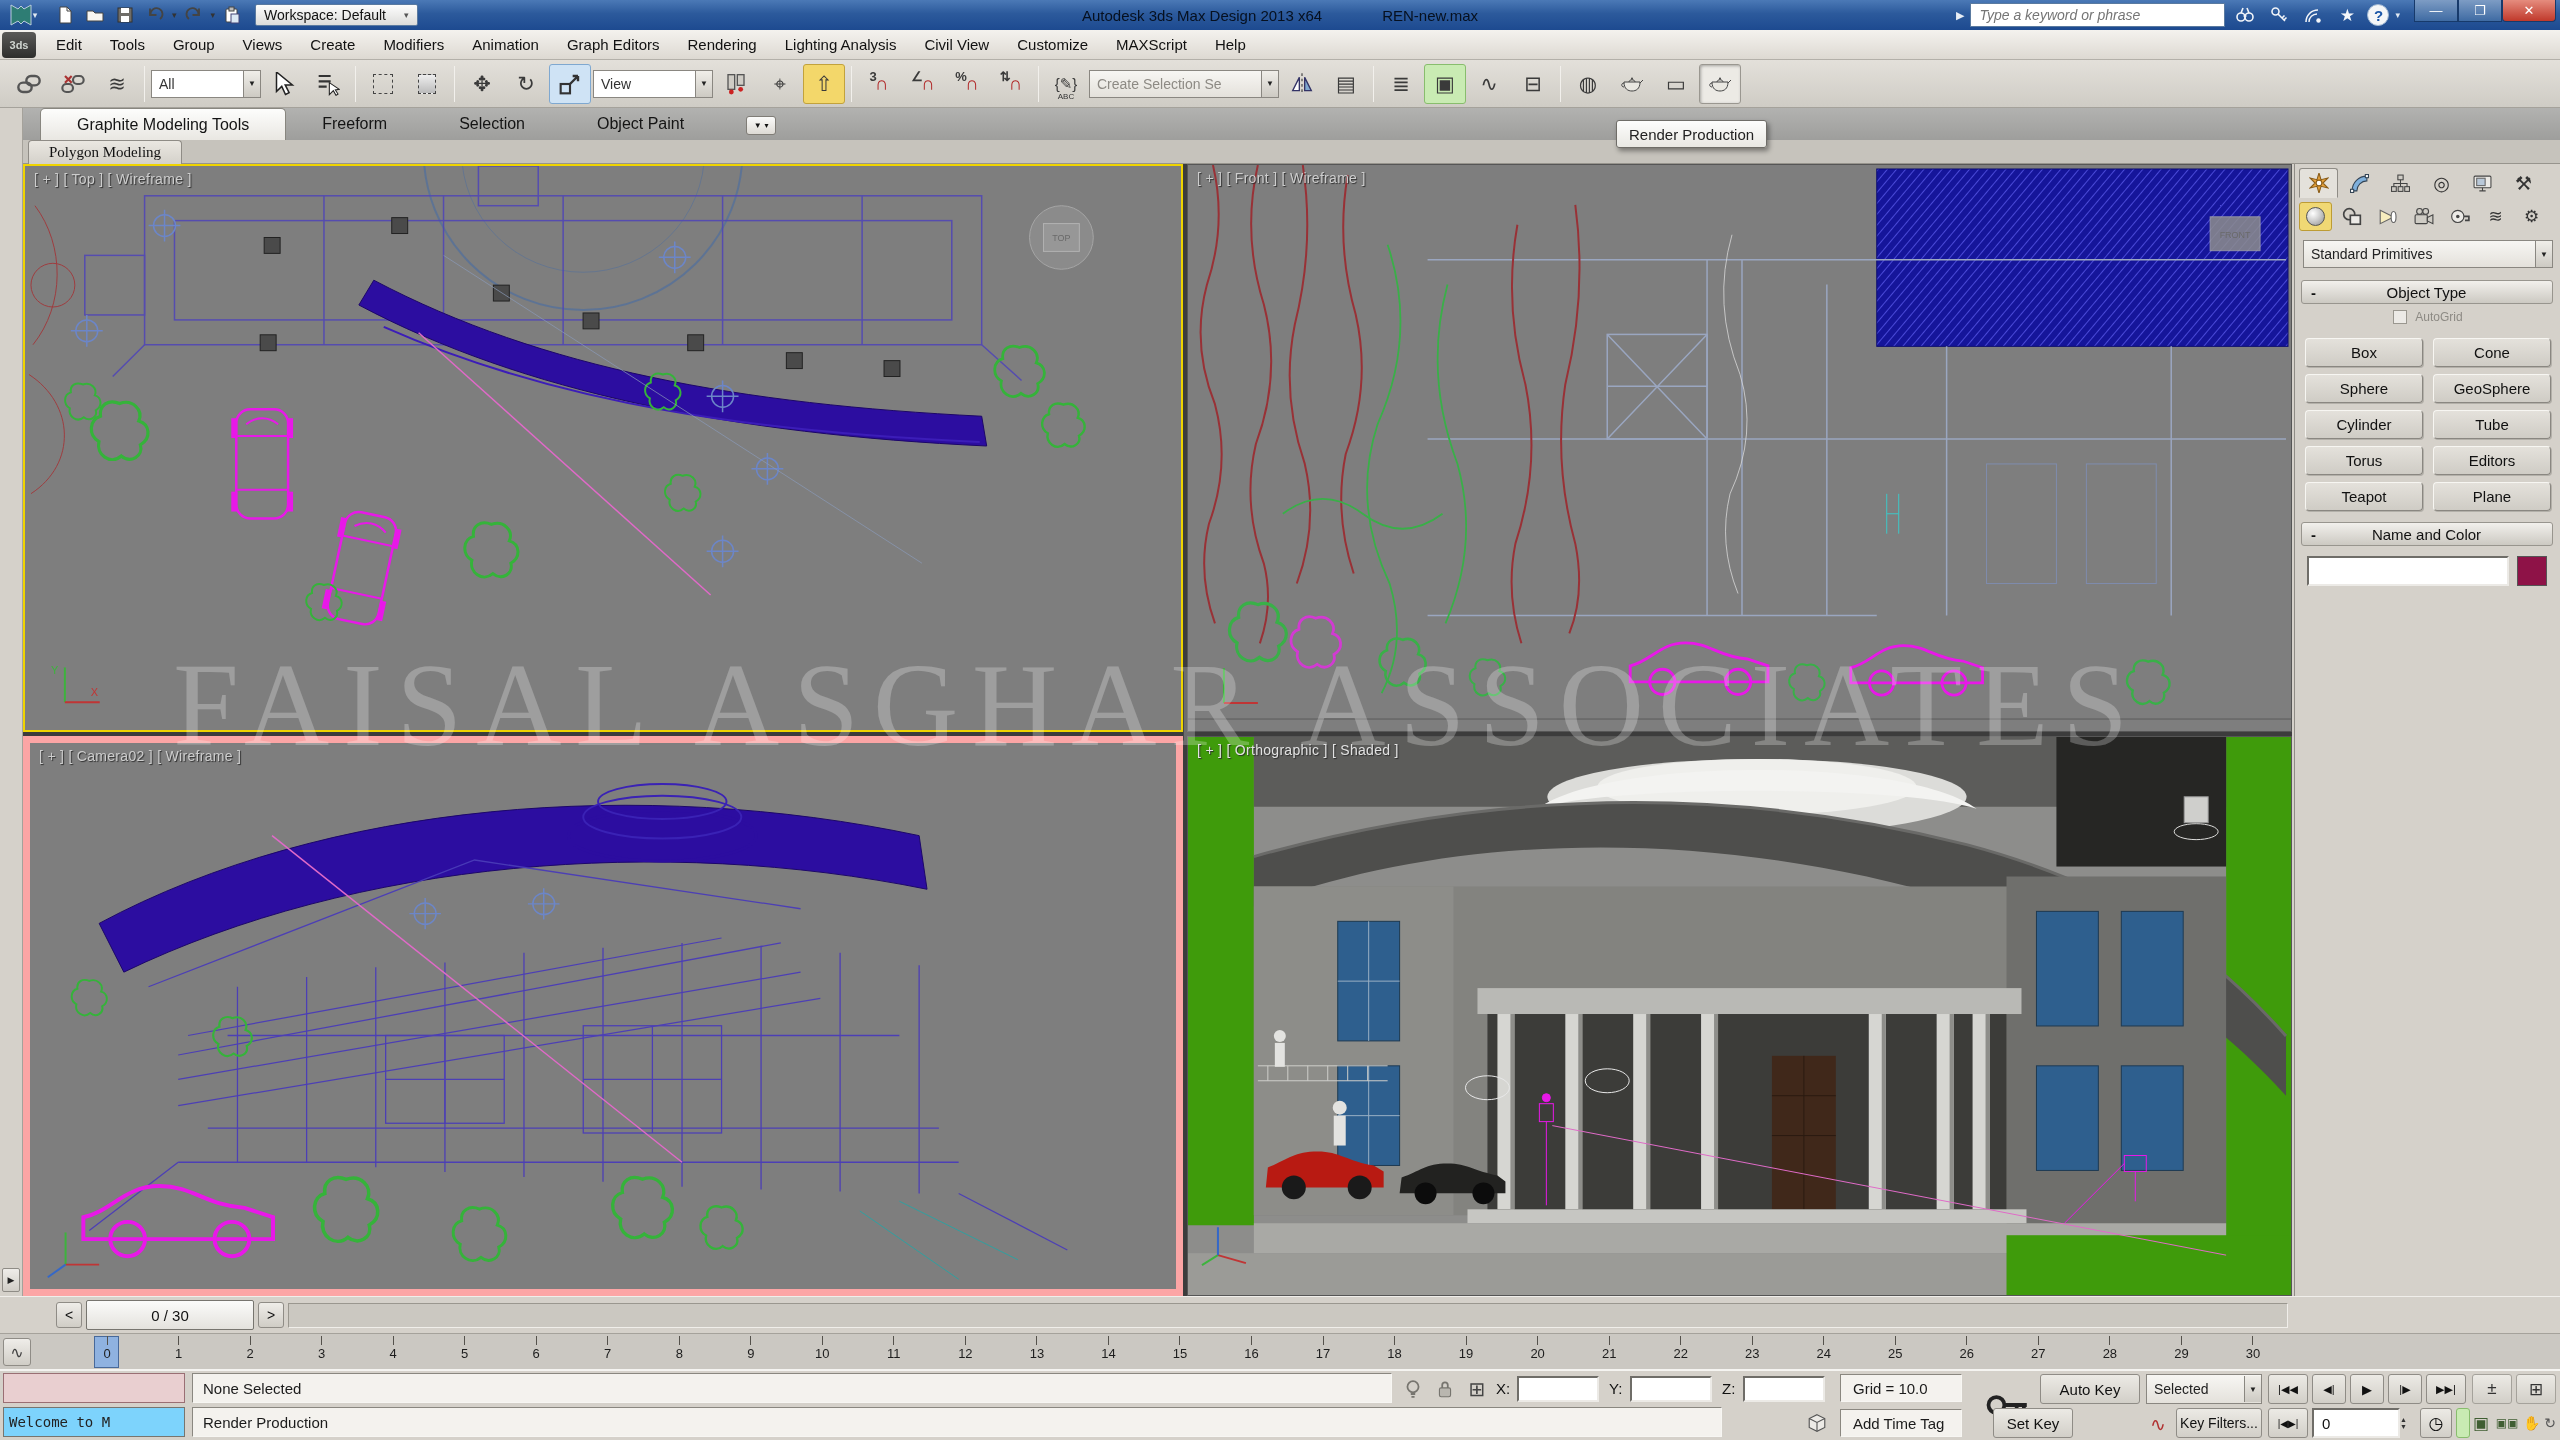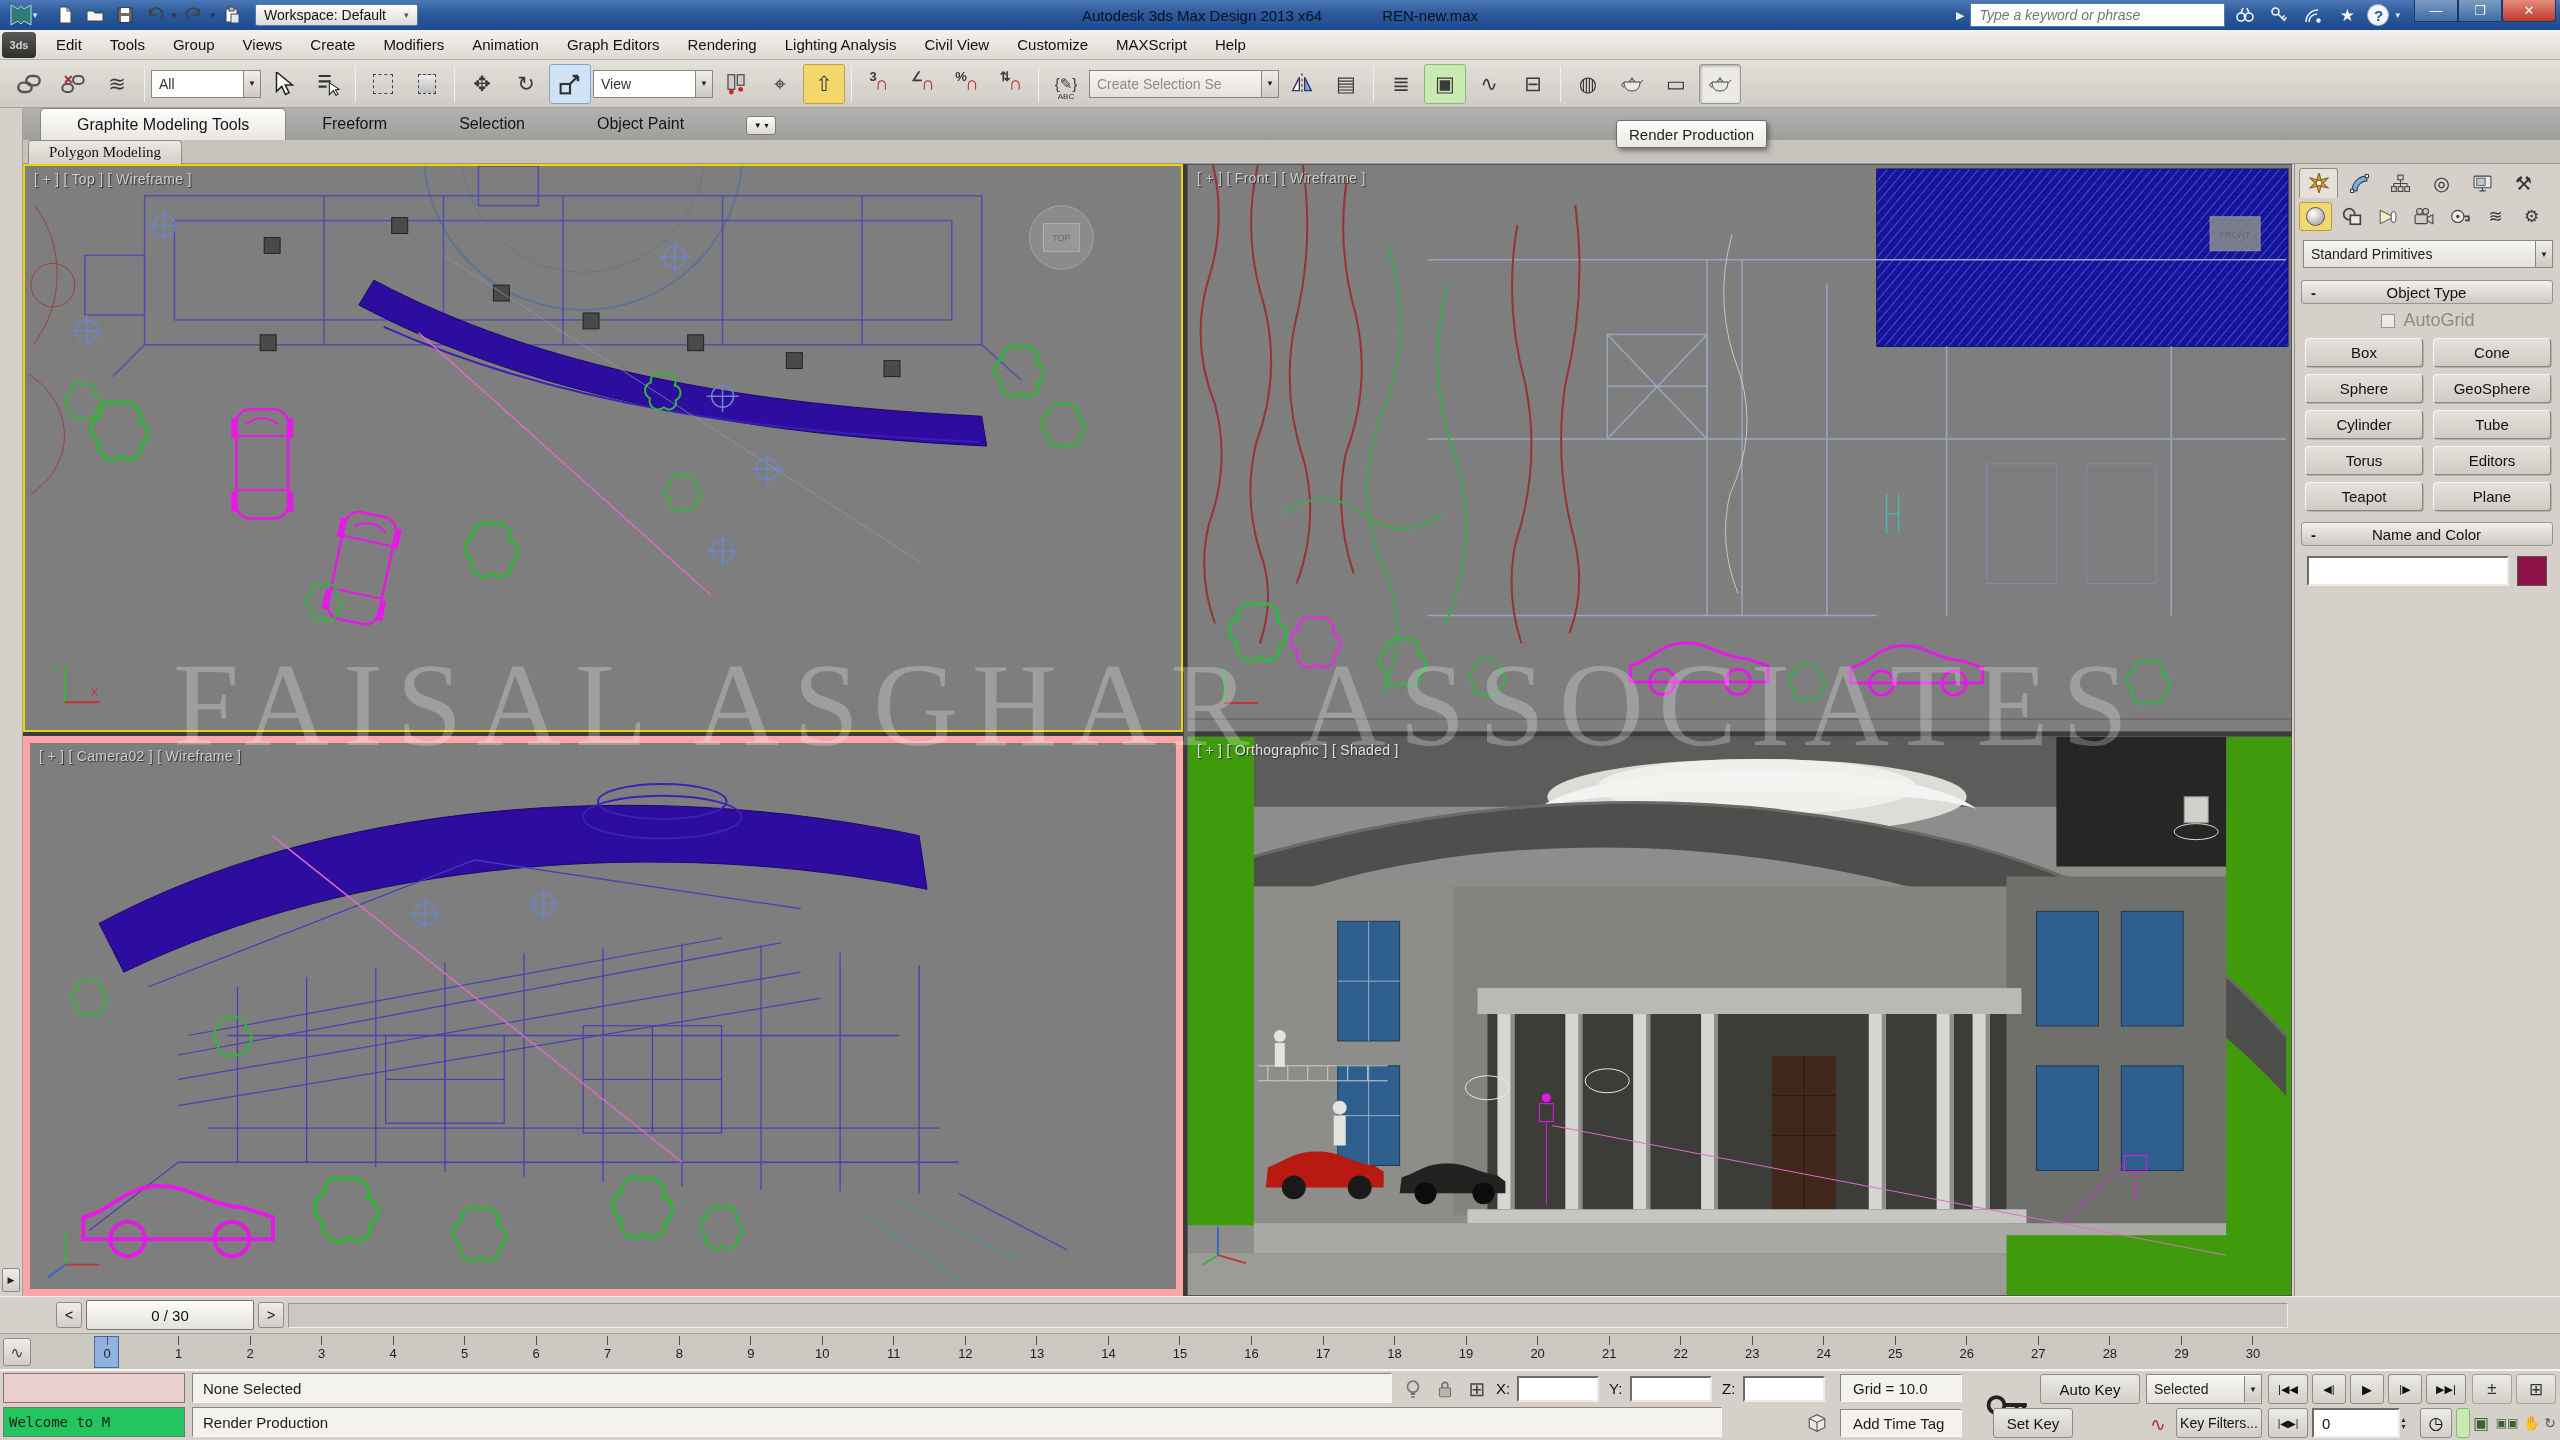--- a/index.html
+++ b/index.html
@@ -107,21 +107,21 @@
   .roll { position:absolute; left:6px; width:252px; height:24px; background:linear-gradient(#f2f0ec,#ccc9c2);
     border:1px solid #98958e; border-radius:3px; display:flex; align-items:center; font-size:15px; }
   .roll .minus { margin:0 9px; font-weight:bold; }
   .roll .t { flex:1; text-align:center; margin-right:24px; }
   .pbtn { width:118px; height:29px; background:linear-gradient(#e4e1db,#cfccc5); border:1px solid;
     border-color:#f7f6f2 #8a8781 #8a8781 #f7f6f2; border-radius:4px; font-size:15px; display:flex;
     align-items:center; justify-content:center; box-shadow:1px 1px 0 #b3b0a9; }
   .objgrid { position:absolute; top:174px; left:10px; width:246px; display:grid;
     grid-template-columns:118px 118px; gap:7px 10px; }
   .agrow { position:absolute; top:146px; left:0; width:266px; display:flex; align-items:center;
-    justify-content:center; gap:8px; font-size:18px; color:#8d8a84; }
+    justify-content:center; gap:8px; font-size:12px; color:#8d8a84; }
   .chk { width:14px; height:14px; background:#eceae6; border:1px solid #9a978f; }
   .namefield { position:absolute; top:392px; left:12px; width:202px; height:30px; background:#fff;
     border:2px solid; border-color:#6f6d68 #eceae6 #eceae6 #6f6d68; }
   .swatch { position:absolute; top:392px; left:222px; width:30px; height:30px; border:1px solid #555; }
 
   
   #timeslider { top:1296px; left:0; width:2560px; height:37px; background:#d5d1ca; border-top:1px solid #f0eeea; }
   .ts-btn { position:absolute; top:5px; width:26px; height:26px; background:linear-gradient(#efede9,#d0cdc6);
     border:1px solid #8f8c86; border-radius:3px; display:flex; align-items:center; justify-content:center; font-size:14px; }
   .ts-field { position:absolute; left:86px; top:3px; width:168px; height:30px; background:linear-gradient(#fbfbfa,#e4e2dd);
@@ -1075,21 +1075,21 @@
       </div>
       <div class="tick">
         <span class="tl"></span>
         <span class="tn">30</span>
       </div>
     </div>
 </div>
 
 <div id="statusbar" class="abs">
   <div class="abs" style="left:3px;top:2px;width:182px;height:30px;background:#e9cfd0;border:1px solid #9a6f74"></div>
-  <div class="abs mono" style="left:3px;top:36px;width:182px;height:30px;background:#22c55e;border:1px solid #77756f;font-size:14px;display:flex;align-items:center;padding-left:5px;color:#222">Welcome to M</div>
+  <div class="abs mono" style="left:3px;top:36px;width:182px;height:30px;background:#7dd3fc;border:1px solid #77756f;font-size:14px;display:flex;align-items:center;padding-left:5px;color:#222">Welcome to M</div>
 
   <div class="sunkfield abs" style="left:192px;top:2px;width:1200px;height:30px">None Selected</div>
   <div class="sunkfield abs" style="left:192px;top:36px;width:1530px;height:30px">Render Production</div>
 
   <span class="flaticon abs" style="left:1400px;top:6px;width:26px;height:24px">
       <svg>
         <use href="#s-bulb"></use>
       </svg>
     </span>
   <span class="flaticon abs" style="left:1432px;top:6px;width:26px;height:24px">

